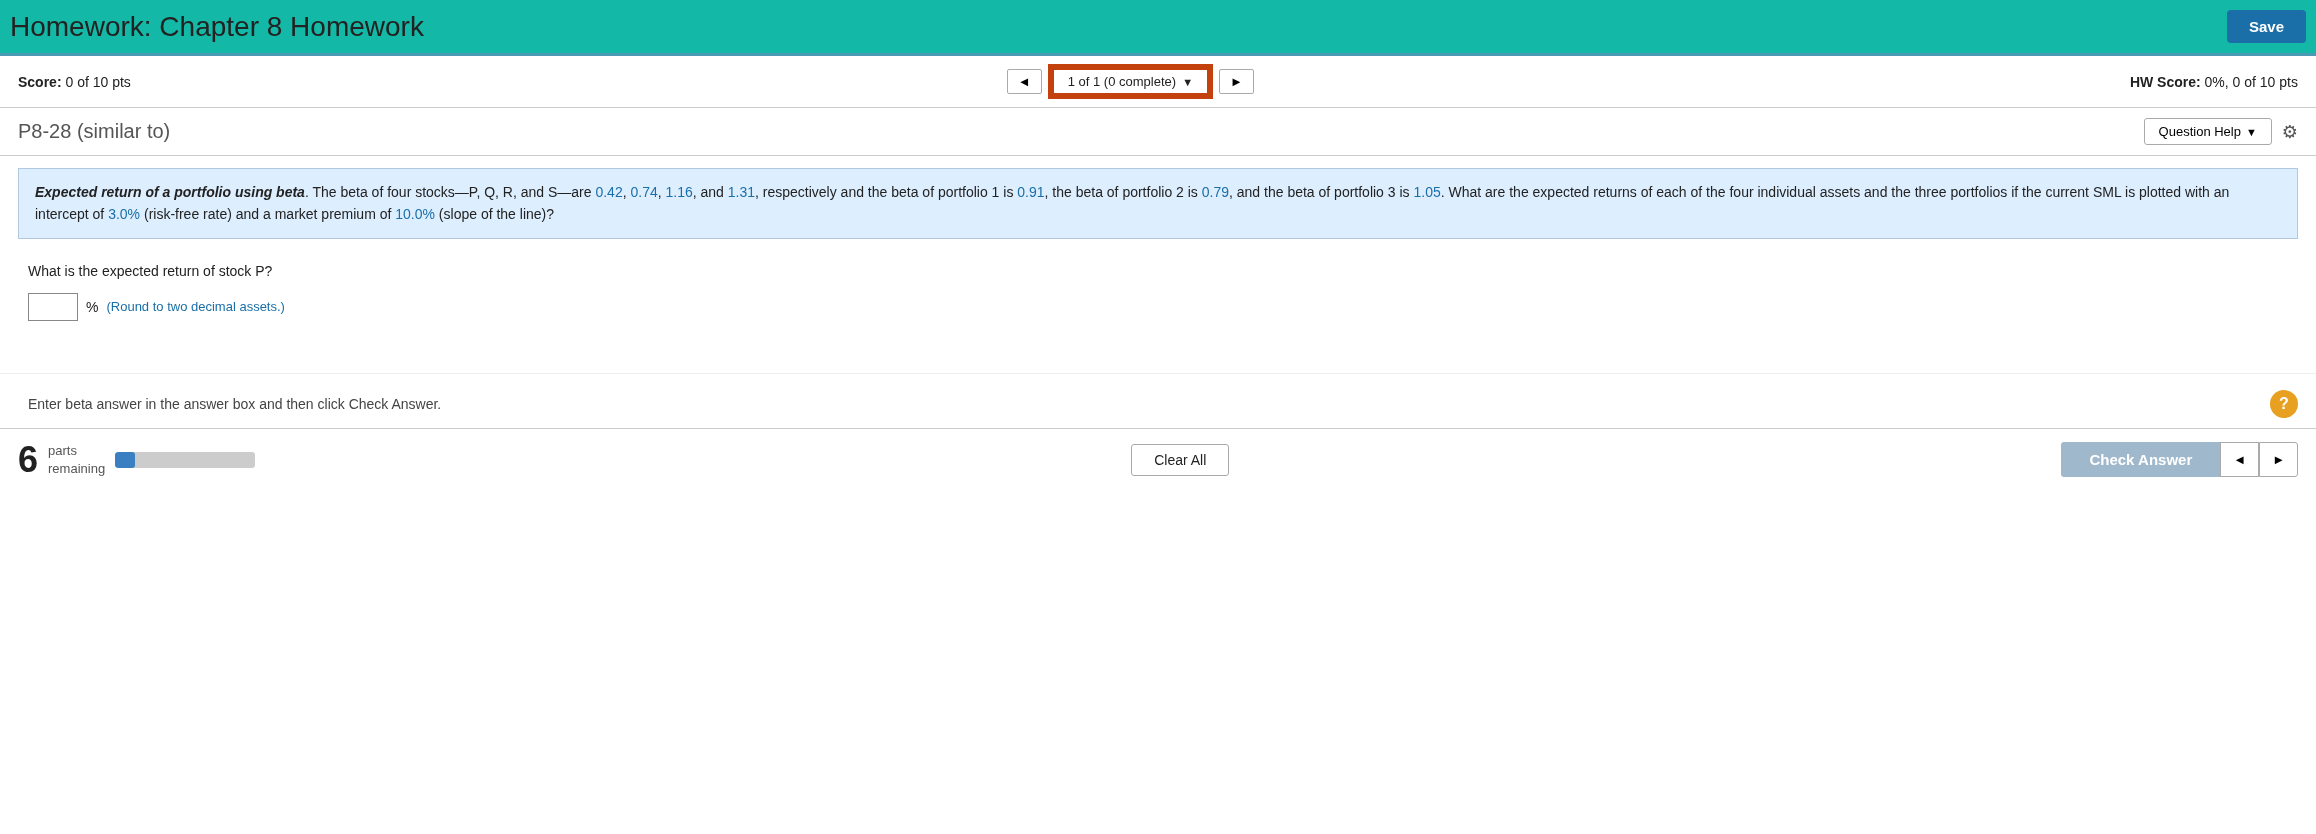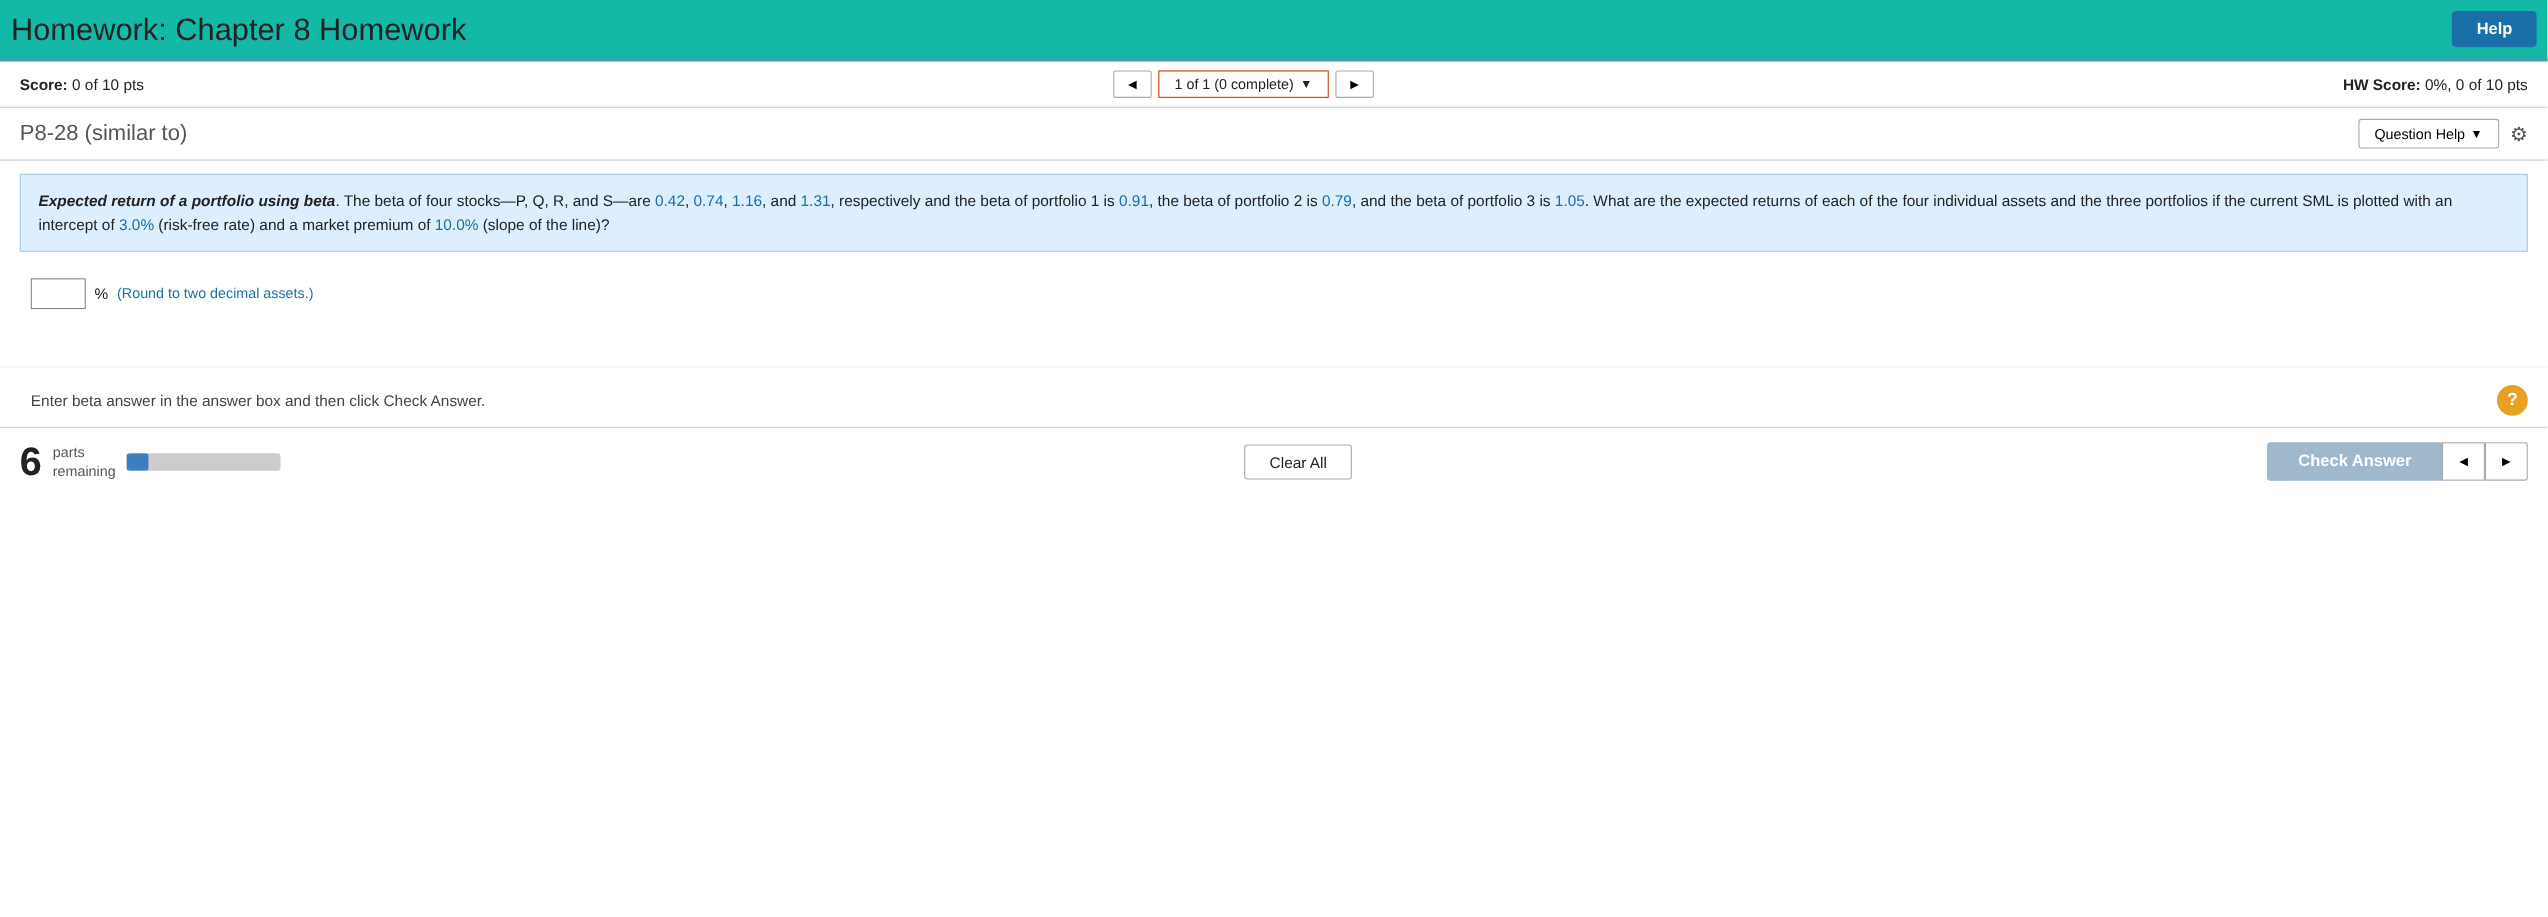--- a/index.html
+++ b/index.html
@@ -48,21 +48,21 @@
     }
     .nav-btn {
       background: #fff;
       border: 1px solid #aaa;
       padding: 4px 10px;
       cursor: pointer;
       font-size: 13px;
       border-radius: 2px;
     }
     .nav-page {
-      border: 1px solid #c2410c;
+      border: 6px solid #c2410c;
       padding: 4px 14px;
       font-size: 13px;
       display: flex;
       align-items: center;
       gap: 6px;
       background: #fff;
       cursor: pointer;
     }
     .score-right { font-size: 14px; }
     .hw-score-label { font-weight: bold; }
@@ -242,21 +242,21 @@
     .nav-right-btn:first-of-type { border-radius: 0; }
     .nav-right-btn:last-of-type { border-radius: 0 3px 3px 0; }
 
     .dropdown-arrow { font-size: 11px; }
   </style>
 </head>
 <body>
 
 <div class="header-bar">
   <h1 class="header-title">Homework: Chapter 8 Homework</h1>
-  <button class="save-button">Help</button>
+  <button class="save-button">Save</button>
 </div>
 
 <div class="score-bar">
   <div class="score-left">
     <span class="score-label">Score:</span>
     <span>0 of 10 pts</span>
   </div>
   <div class="nav-controls">
     <button class="nav-btn">◄</button>
     <div class="nav-page">
@@ -280,20 +280,21 @@
     </button>
     <span class="gear-icon">⚙</span>
   </div>
 </div>
 
 <div class="problem-block">
   <span class="problem-bold-italic">Expected return of a portfolio using beta</span><span>. The beta of four stocks—P, Q, R, and S—are </span><span class="blue-num">0.42</span><span>, </span><span class="blue-num">0.74</span><span>, </span><span class="blue-num">1.16</span><span>, and </span><span class="blue-num">1.31</span><span>, respectively and the beta of portfolio 1 is </span><span class="blue-num">0.91</span><span>, the beta of portfolio 2 is </span><span class="blue-num">0.79</span><span>, and the beta of portfolio 3 is </span><span class="blue-num">1.05</span><span>.  What are the expected returns of each of the four individual assets and the three portfolios if the current SML is plotted with an intercept of </span><span class="blue-num">3.0%</span><span> (risk-free rate) and a market premium of </span><span class="blue-num">10.0%</span><span> (slope of the line)?</span>
 </div>
 
 <div class="question-body">
+  <p class="question-text">What is the expected return of stock P?</p>
   <div class="answer-row">
     <input class="answer-input" type="text" style="">
     <span class="pct-label">%</span>
     <span class="round-note">(Round to two decimal assets.)</span>
   </div>
 </div>
 
 <div class="instruction-bar">
   <span class="instruction-text">Enter beta answer in the answer box and then click Check Answer.</span>
   <div class="help-circle">?</div>

